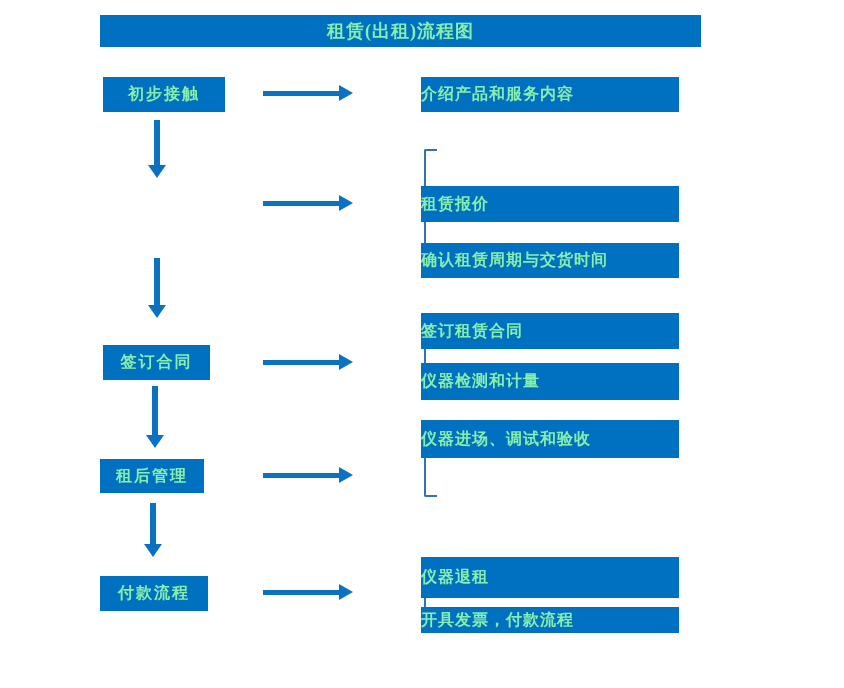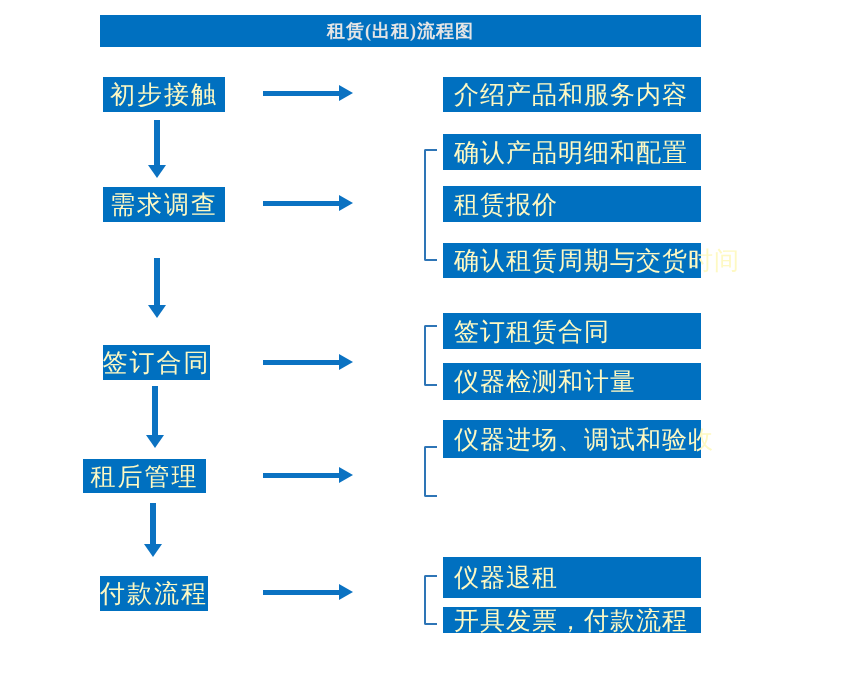--- a/index.html
+++ b/index.html
@@ -2,53 +2,52 @@
 <html><head>
 <meta charset="utf-8">
 <style>
   html,body{margin:0;padding:0;background:#ffffff;}
   .canvas{
     position:relative;width:844px;height:688px;background:#ffffff;overflow:hidden;
     font-family:"Liberation Serif","DejaVu Serif",serif;
   }
   .title-bar{
     position:absolute;left:100px;top:15px;width:601px;height:32px;
-    background:#0070C0;color:#e5e5e5;font-weight:bold;font-size:18px;
+    background:#0070C0;color:#86efac;font-weight:bold;font-size:18px;
     display:flex;align-items:center;justify-content:center;letter-spacing:1px;
   }
   .box{
-    position:absolute;background:#0070C0;color:#fef9c3;font-weight:normal;
-    font-size:25px;display:flex;align-items:center;box-sizing:border-box;
+    position:absolute;background:#0070C0;color:#86efac;font-weight:bold;
+    font-size:16px;display:flex;align-items:center;box-sizing:border-box;
     letter-spacing:2px;white-space:nowrap;
   }
   .step-box{justify-content:center;}
-  .detail-box{left:443px;width:258px;padding-left:11px;justify-content:flex-start;letter-spacing:1px;}
+  .detail-box{left:421px;width:258px;justify-content:flex-start;letter-spacing:1px;}
   .hshaft{position:absolute;height:5px;background:#0B72C2;}
   .hhead{position:absolute;width:0;height:0;
     border-left:14px solid #0B72C2;border-top:8px solid transparent;border-bottom:8px solid transparent;}
   .vshaft{position:absolute;width:6px;background:#0B72C2;}
   .vhead{position:absolute;width:0;height:0;
     border-top:13px solid #0B72C2;border-left:9px solid transparent;border-right:9px solid transparent;}
   .bracket{
     position:absolute;left:424px;width:13px;box-sizing:border-box;
     border-left:2px solid #2E75B6;border-top:2px solid #2E75B6;border-bottom:2px solid #2E75B6;
     border-radius:2px 0 0 2px;
   }
 </style>
 </head>
 <body>
 
 <div class="canvas">
 
   <div class="title-bar">租赁(出租)流程图</div>
 
   <div class="box step-box" style="left:103px;top:77px;width:122px;height:35px">初步接触</div>
-  <div class="box step-box" style="left:103px;top:187px;width:122px;height:35px">需求调查</div>
   <div class="box step-box" style="left:103px;top:345px;width:107px;height:35px">签订合同</div>
-  <div class="box step-box" style="left:83px;top:459px;width:123px;height:34px">租后管理</div>
+  <div class="box step-box" style="left:100px;top:459px;width:104px;height:34px">租后管理</div>
   <div class="box step-box" style="left:100px;top:576px;width:108px;height:35px">付款流程</div>
 
   <div>
     <div class="vshaft" style="left:154px;top:120px;height:46px"></div>
     <div class="vhead" style="left:148px;top:165px"></div>
   </div>
   <div>
     <div class="vshaft" style="left:154px;top:258px;height:48px"></div>
     <div class="vhead" style="left:148px;top:305px"></div>
   </div>
@@ -81,21 +80,20 @@
     <div class="hshaft" style="left:263px;top:590px;width:77px"></div>
     <div class="hhead" style="left:339px;top:584px"></div>
   </div>
 
   <div class="bracket" style="top:149px;height:112px"></div>
   <div class="bracket" style="top:325px;height:61px"></div>
   <div class="bracket" style="top:446px;height:51px"></div>
   <div class="bracket" style="top:575px;height:50px"></div>
 
   <div class="box detail-box" style="top:77px;height:35px">介绍产品和服务内容</div>
-  <div class="box detail-box" style="top:134px;height:36px">确认产品明细和配置</div>
   <div class="box detail-box" style="top:186px;height:36px">租赁报价</div>
   <div class="box detail-box" style="top:243px;height:35px">确认租赁周期与交货时间</div>
   <div class="box detail-box" style="top:363px;height:37px">仪器检测和计量</div>
   <div class="box detail-box" style="top:313px;height:36px">签订租赁合同</div>
   <div class="box detail-box" style="top:420px;height:38px">仪器进场、调试和验收</div>
   <div class="box detail-box" style="top:557px;height:41px">仪器退租</div>
   <div class="box detail-box" style="top:607px;height:26px">开具发票，付款流程</div>
 
 </div>
 

